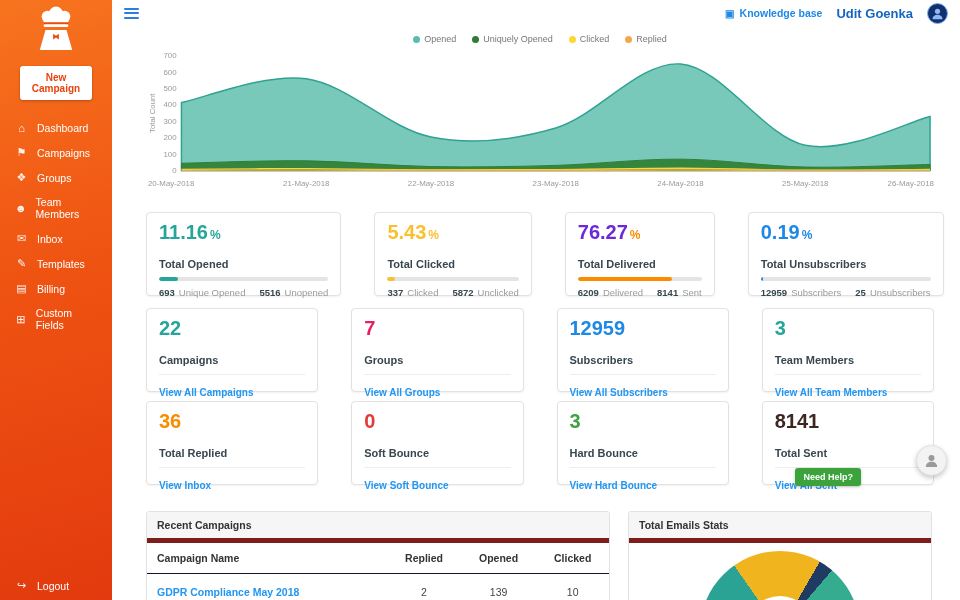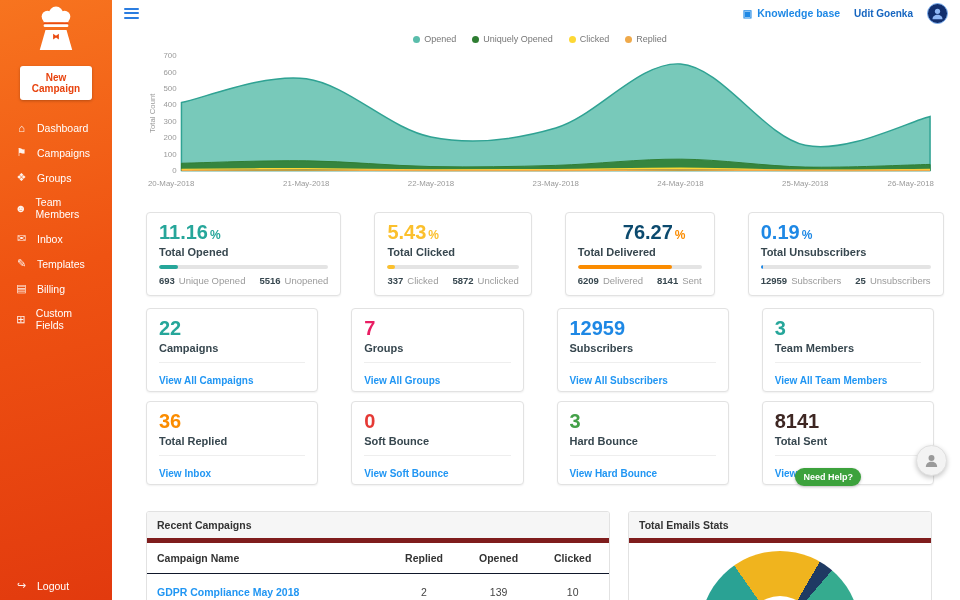--- a/index.html
+++ b/index.html
@@ -23,41 +23,41 @@
   .main { position:absolute; left:112px; top:0; right:0; bottom:0; background:#fff; }
 
   .topbar { position:absolute; top:0; left:0; right:0; height:26px; display:flex;
     align-items:center; justify-content:space-between; padding:0 12px 0 12px; background:#fff; }
   .hamburger { width:15px; height:11px; position:relative; cursor:pointer; }
   .hamburger i { position:absolute; left:0; right:0; height:2px; background:#2b7de0; border-radius:1px; }
   .hamburger i:nth-child(1){top:0} .hamburger i:nth-child(2){top:4.5px} .hamburger i:nth-child(3){top:9px}
   .top-right { display:flex; align-items:center; gap:14px; }
   .kb { display:flex; align-items:center; gap:5px; color:#1e88e5; font-size:10.5px; font-weight:bold; cursor:pointer; }
   .kb .kb-icon { font-size:10px; }
-  .username { color:#1565c0; font-size:10px; font-weight:bold; cursor:pointer; }
+  .username { color:#1565c0; font-size:13px; font-weight:bold; cursor:pointer; }
   .avatar { width:21px; height:21px; border-radius:50%; background:#122f6e; border:1.5px solid #7fb2f2;
     display:flex; align-items:center; justify-content:center; overflow:hidden; cursor:pointer; }
 
   
   .chart-section { position:absolute; top:32px; left:34px; right:26px; height:162px; }
   .legend { display:flex; justify-content:center; gap:16px; height:14px; align-items:center; }
   .litem { display:flex; align-items:center; gap:4px; font-size:9px; color:#777; cursor:pointer; }
   .dot { width:7px; height:7px; border-radius:50%; display:inline-block; }
   #areaChart { width:100%; height:146px; display:block; margin-top:2px; overflow:visible; }
   #areaChart .tick { font-size:8px; fill:#9a9a9a; font-family:"Liberation Sans", sans-serif; }
 
   
   .cards { position:absolute; left:34px; right:26px; display:grid;
     grid-template-columns:repeat(4,1fr); gap:33px; }
   .row1 { top:212px; } .row2 { top:308px; } .row3 { top:401px; }
   .card { background:#fff; border:1px solid #e2e2e2; border-radius:4px; padding:9px 12px 8px;
     box-shadow:0 1px 2px rgba(0,0,0,.06); height:84px; }
   .pct { font-size:20px; font-weight:bold; line-height:1.05; }
   .pct .unit { font-size:12px; font-weight:bold; margin-left:2px; }
-  .slabel { font-size:11px; font-weight:bold; color:#37474f; margin-top:3px; }
+  .slabel { font-size:11px; font-weight:bold; color:#37474f; margin-top:15px; }
   .track { height:4px; background:#e4e4e4; border-radius:2px; margin:7px 0 6px; overflow:hidden; }
   .fill { height:100%; border-radius:2px; }
   .sfoot { font-size:9.5px; color:#9a9a9a; display:flex; gap:4px; flex-wrap:nowrap; white-space:nowrap; }
   .sfoot .n { color:#37474f; font-weight:bold; }
   .sfoot .gap { width:6px; }
   .num { font-size:20px; font-weight:bold; line-height:1.05; }
   .linkrow { border-top:1px solid #eee; margin-top:8px; padding-top:7px; }
   .vlink { font-size:10px; font-weight:bold; color:#2196f3; text-decoration:none; cursor:pointer; }
 
   
@@ -70,21 +70,21 @@
   table.rc th { text-align:center; font-weight:bold; color:#333; padding:9px 4px; border-bottom:1px solid #0f172a; }
   table.rc th.name, table.rc td.name { text-align:left; padding-left:10px; width:52%; }
   table.rc td { text-align:center; color:#444; padding:12px 4px; border-bottom:1px solid #f2f2f2; }
   table.rc td.name a { color:#2196f3; text-decoration:none; font-weight:bold; cursor:pointer; }
   .donut-wrap { display:flex; justify-content:center; padding-top:8px; }
   .donut { width:160px; height:160px; border-radius:50%; position:relative; }
   .donut::after { content:""; position:absolute; inset:28%; background:#fff; border-radius:50%; }
 
   
   .need-help { position:absolute; top:468px; right:99px; background:#3ca23c; color:#fff;
-    font-size:9px; font-weight:bold; border:none; border-radius:9px; padding:4px 8px;
+    font-size:9px; font-weight:bold; border:none; border-radius:3px; padding:4px 8px;
     cursor:pointer; box-shadow:0 1px 3px rgba(0,0,0,.25); font-family:"Liberation Sans", sans-serif; }
   .float-avatar { position:absolute; top:445px; right:13px; width:31px; height:31px; border-radius:50%;
     background:#f3f3f3; border:1px solid #e0e0e0; box-shadow:0 2px 5px rgba(0,0,0,.22);
     display:flex; align-items:center; justify-content:center; cursor:pointer; }
 </style>
 </head>
 <body>
 
 <div class="app">
 
@@ -243,21 +243,21 @@
         <div class="sfoot">
           <span class="n">337</span>
             <span>Clicked</span>
             <span class="gap"></span>
           <span class="n">5872</span>
             <span>Unclicked</span>
         </div>
       </div>
       <div class="card">
         <div class="pct">
-          <span style="color: #0c4a6e; margin-left: 45px;">76.27</span><span class="unit" style="color: rgb(251, 140, 0);">%</span>
+          <span style="color: #6d28d9;">76.27</span><span class="unit" style="color: rgb(251, 140, 0);">%</span>
         </div>
         <div class="slabel">Total Delivered</div>
         <div class="track">
             <div class="fill" style="background-color: rgb(251, 140, 0); width: 76.27%;"></div>
           </div>
         <div class="sfoot">
           <span class="n">6209</span>
             <span>Delivered</span>
             <span class="gap"></span>
           <span class="n">8141</span>

